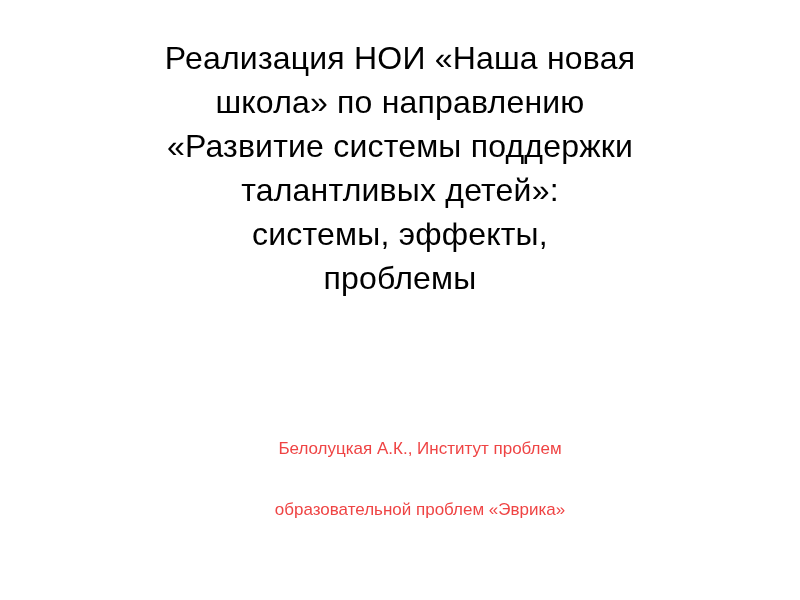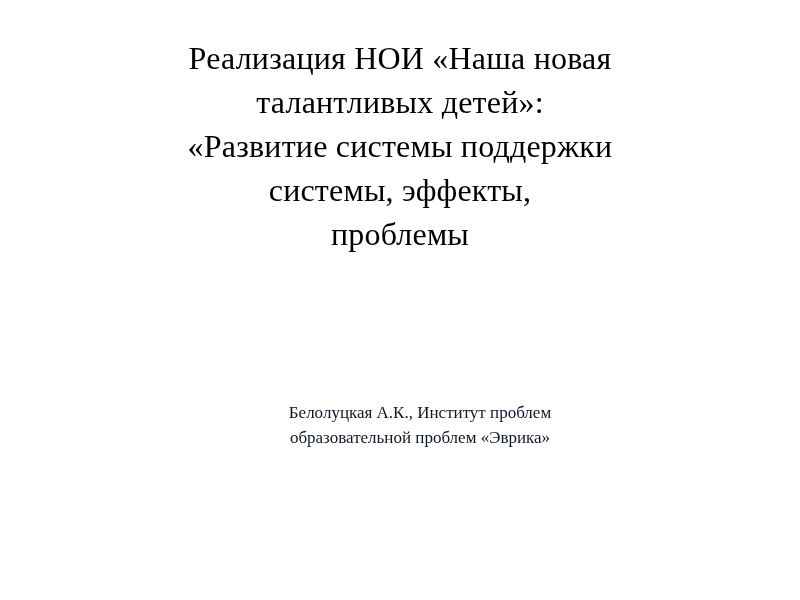--- a/index.html
+++ b/index.html
@@ -13,21 +13,20 @@
     font-family: "Liberation Sans", sans-serif;
     color: #000000;
     overflow: hidden;
   }
   .slide {
     position: relative;
     width: 675px;
     height: 600px;
     background: #ffffff;
     box-sizing: border-box;
-    font-family: Liberation Serif, serif;
   }
   .title-block {
     position: absolute;
     left: 60px;
     top: 36px;
     width: 680px;
     text-align: center;
   }
   .title-line {
     font-size: 32px;
@@ -41,32 +40,34 @@
     position: absolute;
     left: 190px;
     top: 400px;
     width: 460px;
     text-align: center;
   }
   .subtitle-line {
     font-size: 17px;
     line-height: 25px;
     font-weight: normal;
-    color: #0f172a;
+    color: #ef4444;
+    margin-top: 36px;
   }
 </style>
 </head>
 <body>
 
 <div class="slide">
 
   <div class="title-block">
     <div class="title-line">Реализация НОИ «Наша новая</div>
+    <div class="title-line">школа» по направлению</div>
+    <div class="title-line">«Развитие системы поддержки</div>
     <div class="title-line">талантливых детей»:</div>
-    <div class="title-line">«Развитие системы поддержки</div>
     <div class="title-line">системы, эффекты,</div>
     <div class="title-line">проблемы</div>
   </div>
 
   <div class="subtitle-block">
     <div class="subtitle-line">Белолуцкая А.К., Институт проблем</div>
     <div class="subtitle-line">образовательной проблем «Эврика»</div>
   </div>
 
 </div>

